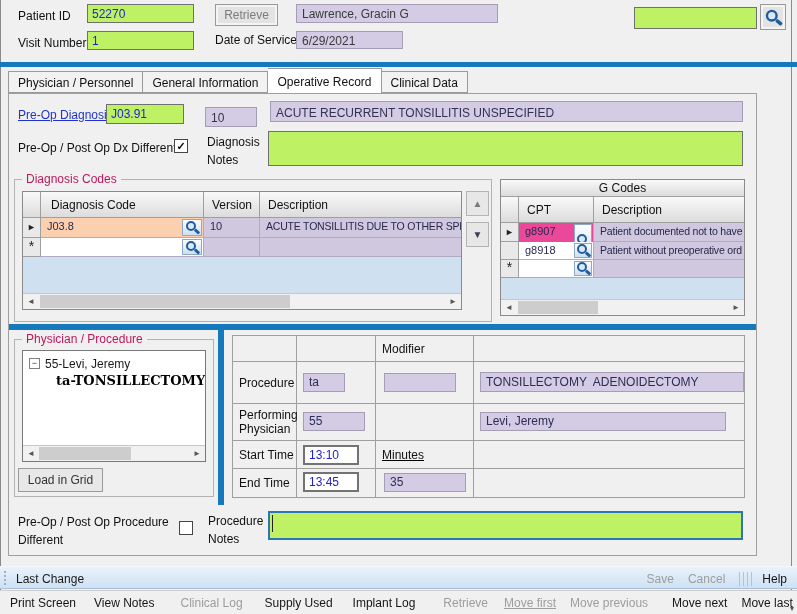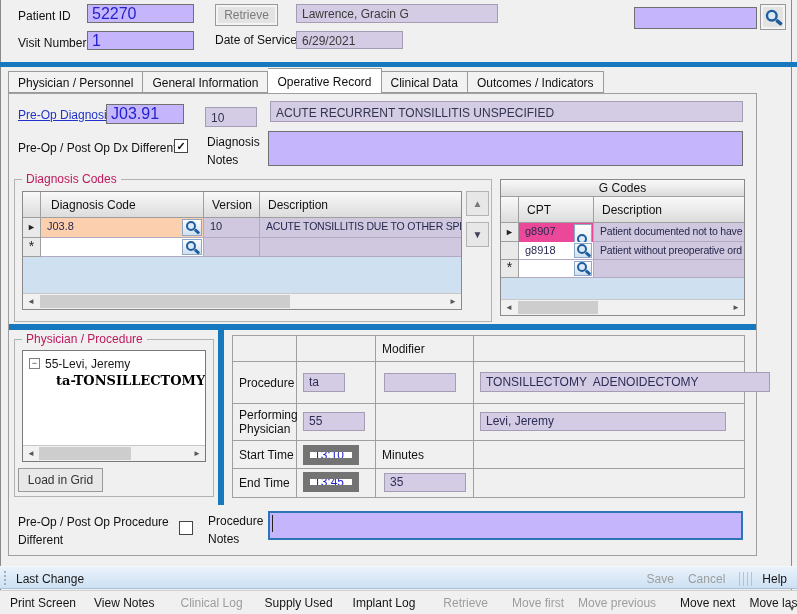--- a/index.html
+++ b/index.html
@@ -2,22 +2,22 @@
 <html><head>
 <meta charset="utf-8">
 <style>
   html,body{margin:0;padding:0;}
   body{font-family:"Liberation Sans",sans-serif;background:#e4e4e4;}
   #win{position:relative;width:797px;height:614px;background:#f0f0f0;overflow:hidden;
        font-family:"Liberation Sans",sans-serif;}
   .abs{position:absolute;}
   .lbl{font-size:12px;color:#111;white-space:nowrap;}
   .lbl2{font-size:12px;color:#111;white-space:pre-line;line-height:18px;}
-  .txtin{position:absolute;border:1px solid #707070;background:#c4b5fd;color:#2222cc;
-         font-family:"Liberation Sans",sans-serif;font-size:16px;padding:1px 4px;box-sizing:border-box;outline:none;}
+  .txtin{position:absolute;border:1px solid #707070;background:#bef264;color:#2222cc;
+         font-family:"Liberation Sans",sans-serif;font-size:12px;padding:1px 4px;box-sizing:border-box;outline:none;}
   .lav{position:absolute;background:#d4cce4;border:1px solid #a49db3;font-size:12px;color:#33334f;
        padding:1px 5px;box-sizing:border-box;white-space:pre;overflow:hidden;line-height:16px;}
   .btn{position:absolute;background:#e3e3e3;border:1px solid #999;box-shadow:inset 0 0 0 2px #f4f4f4;
        font-size:12px;color:#333;text-align:center;box-sizing:border-box;}
   .grp{position:absolute;border:1px solid #b2b2b2;box-sizing:border-box;}
   .grplbl{position:absolute;background:#f0f0f0;padding:0 4px;font-size:12px;color:#be185d;z-index:2;white-space:nowrap;}
   .bluebar{position:absolute;background:#1779bd;}
   .tab{height:22px;line-height:22px;padding:0 9px;font-size:12px;color:#111;background:#f2f2f2;
        border:1px solid #9a9a9a;border-left:none;box-sizing:border-box;}
   .tab:first-child{border-left:1px solid #9a9a9a;}
@@ -41,21 +41,21 @@
   .sthumb{position:absolute;top:1px;height:13px;background:#cdcdcd;}
   .updn{position:absolute;width:23px;height:25px;background:#e7e7e7;border:1px solid #b3b3b3;box-sizing:border-box;
         text-align:center;line-height:23px;font-size:10px;}
   .cb{position:absolute;width:14px;height:14px;background:#fff;border:1px solid #454545;box-sizing:border-box;
       font-size:11px;line-height:12px;text-align:center;color:#111;font-weight:bold;}
   .pcell{border-right:1px solid #9f9f9f;border-bottom:1px solid #9f9f9f;position:relative;box-sizing:border-box;}
   .plbl{font-size:12px;color:#111;padding-left:6px;line-height:14px;white-space:pre-line;}
   .ptable{position:absolute;display:grid;border:1px solid #9f9f9f;box-sizing:content-box;background:#f0f0f0;}
   .lavbox{position:absolute;background:#d4cce4;border:1px solid #a49db3;box-sizing:border-box;font-size:12px;
           color:#2d2d55;padding:1px 5px;white-space:pre;overflow:hidden;line-height:15px;}
-  .timein{position:absolute;border:7px solid #737373;background:#fff;color:#2222cc;font-size:12px;
+  .timein{position:absolute;border:2px solid #737373;background:#fff;color:#2222cc;font-size:12px;
           font-family:"Liberation Sans",sans-serif;padding:1px 4px;box-sizing:border-box;outline:none;}
   .link{font-size:12px;color:#2233cc;text-decoration:underline;white-space:nowrap;}
   .sbitem{font-size:12px;color:#151515;white-space:nowrap;}
   .sbitem.disabled{color:#9d9d9d;}
   .vsep{width:1px;height:16px;background:#bcbcbc;}
   .actionbar{position:absolute;left:0;width:797px;background:linear-gradient(#eaf2fb,#cde1f3);
              border-top:1px solid #f3f8fd;border-bottom:1px solid #a9c0d8;box-sizing:border-box;}
   .gripline{width:1px;height:14px;background:#aec4da;margin-right:3px;display:inline-block;}
   .treebox{position:absolute;background:#fff;border:1px solid #787878;box-sizing:border-box;overflow:hidden;}
   .expbox{position:absolute;width:11px;height:11px;border:1px solid #808080;background:#fff;box-sizing:border-box;
@@ -86,21 +86,20 @@
       <span class="mag" style="transform:scale(1.2);"></span>
     </button>
 
   <div class="bluebar" style="left:0;top:62px;width:797px;height:5px;"></div>
 
   <div class="abs" style="left:8px;top:71px;display:flex;align-items:flex-end;z-index:2;">
     <div class="tab">Physician / Personnel</div>
     <div class="tab">General Information</div>
     <div class="tab active">Operative Record</div>
     <div class="tab">Clinical Data</div>
-    <div class="tab">Outcomes / Indicators</div>
   </div>
 
   <div class="abs" style="left:8px;top:93px;width:749px;height:463px;border:1px solid #9f9f9f;box-sizing:border-box;background:#f0f0f0;"></div>
 
   <div class="abs link" style="left:18px;top:108px;">Pre-Op Diagnosis</div>
   <input class="txtin" style="left: 106px; top: 104px; width: 78px; height: 20px;" value="J03.91">
   <div class="lav" style="left:205px;top:107px;width:52px;height:20px;padding-top:2px;">10</div>
   <div class="lav" style="left:270px;top:101px;width:473px;height:21px;padding-top:3px;">ACUTE RECURRENT TONSILLITIS UNSPECIFIED</div>
 
   <div class="abs lbl" style="left:18px;top:141px;">Pre-Op / Post Op Dx Different</div>
@@ -219,42 +218,42 @@
     <div class="pcell" style="display:flex;align-items:center;">
         <span class="plbl">Procedure</span>
       </div>
     <div class="pcell">
         <div class="lavbox" style="left:6px;top:11px;width:42px;height:19px;">ta</div>
       </div>
     <div class="pcell">
         <div class="lavbox" style="left:8px;top:11px;width:72px;height:19px;"></div>
       </div>
     <div class="pcell" style="border-right:none;">
-        <div class="lavbox" style="left:6px;top:10px;width:290px;height:20px;padding-top:2px;">TONSILLECTOMY  ADENOIDECTOMY</div>
+        <div class="lavbox" style="left:6px;top:10px;width:264px;height:20px;padding-top:2px;">TONSILLECTOMY  ADENOIDECTOMY</div>
       </div>
 
     <div class="pcell" style="display:flex;align-items:center;">
         <span class="plbl">Performing
 Physician</span>
       </div>
     <div class="pcell">
         <div class="lavbox" style="left:6px;top:8px;width:62px;height:19px;">55</div>
       </div>
     <div class="pcell"></div>
     <div class="pcell" style="border-right:none;">
         <div class="lavbox" style="left:6px;top:8px;width:246px;height:19px;">Levi, Jeremy</div>
       </div>
 
     <div class="pcell" style="display:flex;align-items:center;">
         <span class="plbl">Start Time</span>
       </div>
     <div class="pcell">
         <input class="timein" style="left: 6px; top: 4px; width: 56px; height: 20px;" value="13:10">
       </div>
-    <div class="pcell" style="display:flex;align-items:center;">
+    <div class="pcell" style="display:flex;align-items:center;text-decoration:underline;">
         <span class="plbl">Minutes</span>
       </div>
     <div class="pcell" style="border-right:none;"></div>
 
     <div class="pcell" style="display:flex;align-items:center;border-bottom:none;">
         <span class="plbl">End Time</span>
       </div>
     <div class="pcell" style="border-bottom:none;">
         <input class="timein" style="left: 6px; top: 3px; width: 56px; height: 20px;" value="13:45">
       </div>
@@ -287,21 +286,21 @@
 
   <div class="abs" style="left:0;top:590px;width:797px;height:24px;background:#f0f0f0;border-top:1px solid #cfcfcf;box-sizing:border-box;display:flex;align-items:center;">
     <span class="sbitem" style="margin-left:10px;">Print Screen</span>
     <span class="sbitem" style="margin-left:18px;">View Notes</span>
     <span class="sbitem disabled" style="margin-left:26px;text-align:right;">Clinical Log</span>
     <span class="sbitem" style="margin-left:22px;">Supply Used</span>
     <span class="sbitem" style="margin-left:20px;">Implant Log</span>
     <span class="vsep" style="margin-left:16px;"></span>
     <span class="sbitem disabled" style="margin-left:12px;">Retrieve</span>
     <span class="vsep" style="margin-left:14px;"></span>
-    <span class="sbitem disabled" style="margin-left:10px;">Move first</span>
+    <span class="sbitem disabled" style="margin-left:2px;text-decoration:underline;">Move first</span>
     <span class="sbitem disabled" style="margin-left:14px;">Move previous</span>
     <span class="vsep" style="margin-left:12px;"></span>
     <span class="vsep" style="margin-left:2px;"></span>
     <span class="sbitem" style="margin-left:10px;">Move next</span>
     <span class="sbitem" style="margin-left:14px;">Move last</span>
     <span class="vsep" style="margin-left:12px;"></span>
 
   </div>
   <div class="abs" style="right:3px;bottom:1px;font-size:8px;color:#555;">▾</div>
 

